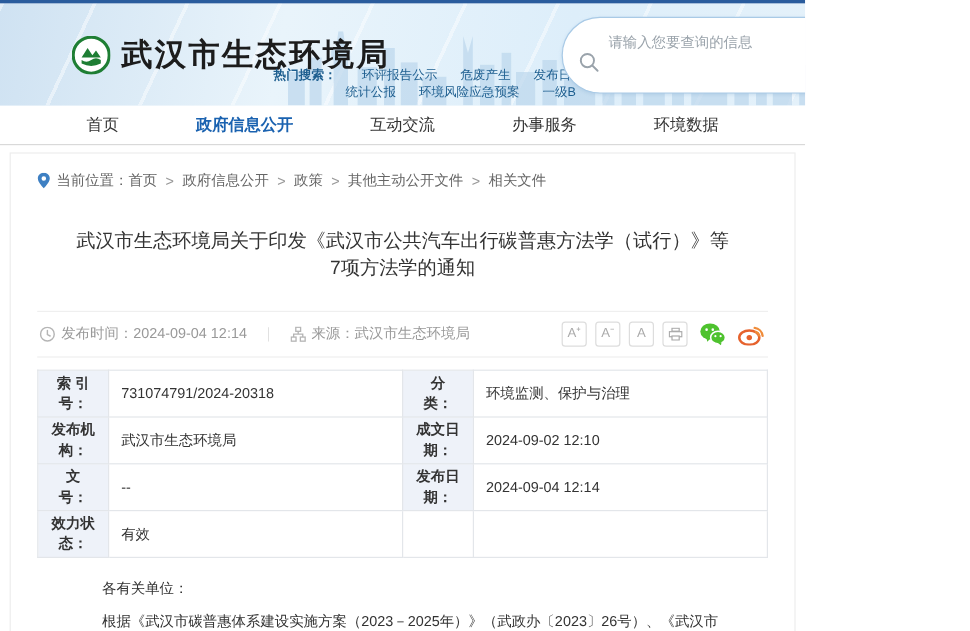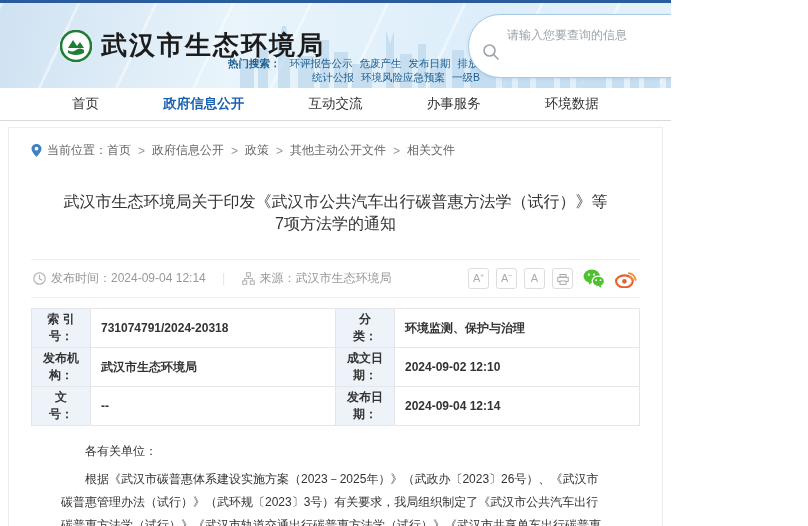--- a/index.html
+++ b/index.html
@@ -12,21 +12,21 @@
   .banner { position:relative; height:85px;
     background:linear-gradient(100deg,#cfe2f2 0%,#e9f4fb 35%,#ddeefa 70%,#e4f1fa 100%); overflow:hidden; }
   .banner .streaks { position:absolute; inset:0;
     background:repeating-linear-gradient(115deg, rgba(255,255,255,.45) 0 3px, rgba(255,255,255,0) 3px 70px); }
   .skyline { position:absolute; bottom:0; left:240px; opacity:.65; }
   .logo-row { position:absolute; left:60px; top:25px; display:flex; align-items:center; cursor:pointer; }
   .logo-badge { width:32px; height:32px; margin-right:9px; }
   .site-name { font-family:"Liberation Serif","DejaVu Serif",serif; font-weight:bold; font-size:26px; color:#1c1c1c; letter-spacing:2px; }
   .hot-search { position:absolute; left:228px; top:53px; width:252px; text-align:right;
     font-size:10.5px; line-height:14px; color:#1d5e8f; white-space:nowrap; }
-  .hot-search a { color:#1d5e8f; text-decoration:none; margin-left:7px; cursor:pointer; }
+  .hot-search a { color:#1d5e8f; text-decoration:none; margin-left:7px; cursor:pointer;padding-left:12px; }
   .hot-label { font-weight:bold; margin-right:2px; }
 
   .search-pill { position:absolute; left:468px; top:11px; width:272px; height:64px;
     background:#fff; border:1px solid #a9cae6; border-radius:33px; box-shadow:0 1px 3px rgba(90,140,190,.18); }
   .search-input { position:absolute; left:38px; top:9px; width:190px; height:22px; border:none; outline:none;
     font-size:12px; color:#4c1d95; background:transparent; font-family:"Liberation Sans",sans-serif; }
   .search-input::placeholder { color:#9aa3ab; }
   .mag { position:absolute; left:13px; top:28px; }
   .search-btn { position:absolute; right:-1px; bottom:-1px; width:64px; height:36px; border:none; cursor:pointer;
     background:#3e80c3; color:#fff; font-size:14px; letter-spacing:6px; padding-left:8px;
@@ -56,21 +56,21 @@
   .tools { display:flex; align-items:center; gap:7px; }
   .tool-btn { width:21px; height:21px; border:1px solid #ddd; border-radius:3px; background:#fff; color:#aaa;
     font-size:11px; line-height:19px; text-align:center; cursor:pointer; font-family:"Liberation Sans",sans-serif; }
   .share-ic { cursor:pointer; margin-left:3px; }
 
   
   table.info { width:100%; border-collapse:collapse; margin-top:10px; table-layout:fixed;border-radius:31px; }
   table.info td { border:1px solid #e3e6ea; font-size:12px; height:23px; padding:2px 10px; color:#333; }
   td.lbl { background:#eef2f9; text-align:center; font-weight:bold; width:9.7%; color:#333; }
   td.lbl.plain { background:#fff; font-weight:normal; }
-  td.val { width:40.3%; color:#444;font-weight:bold; }
+  td.val { width:40.3%; color:#444; }
 
   
   .doc-body { padding:14px 30px 0; font-size:12px; color:#333; line-height:23px; }
   .doc-body p { text-indent:2em; }
   .doc-body p.gap { margin-top:5px; }
 </style>
 </head>
 <body>
 
 <div class="page">
@@ -226,20 +226,26 @@
         <td class="val">武汉市生态环境局</td>
         <td class="lbl">成文日期：</td>
         <td class="val">2024-09-02 12:10</td>
       </tr>
       <tr>
         <td class="lbl">文　号：</td>
         <td class="val">--</td>
         <td class="lbl">发布日期：</td>
         <td class="val">2024-09-04 12:14</td>
       </tr>
+      <tr>
+        <td class="lbl">效力状态：</td>
+        <td class="val">有效</td>
+        <td class="lbl plain"></td>
+        <td class="val"></td>
+      </tr>
     </tbody>
       </table>
 
     <div class="doc-body">
       <p>各有关单位：</p>
       <p class="gap">根据《武汉市碳普惠体系建设实施方案（2023－2025年）》（武政办〔2023〕26号）、《武汉市碳普惠管理办法（试行）》（武环规〔2023〕3号）有关要求，我局组织制定了《武汉市公共汽车出行碳普惠方法学（试行）》《武汉市轨道交通出行碳普惠方法学（试行）》《武汉市共享单车出行碳普惠方法学（试行）》《武汉市汽车合乘出行碳普惠方法学（试行）》《武汉市新能源汽车出行碳普惠方法学（试行）》《武汉市外卖场景不使用一次性餐具碳普惠方法学（试行）》和《武汉市闲置二手手机交易碳普惠方法学（试行）》，现予以公布。</p>
 
     </div>
   </div>
 </div>

